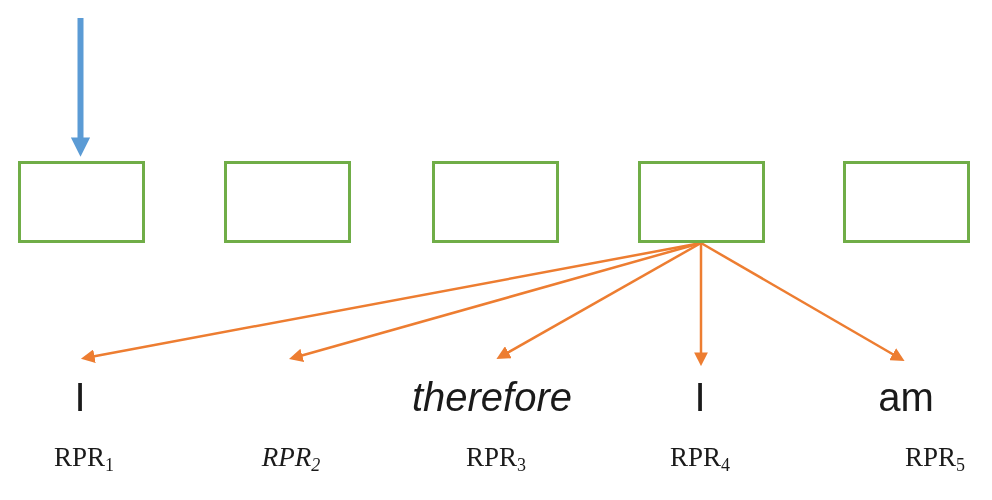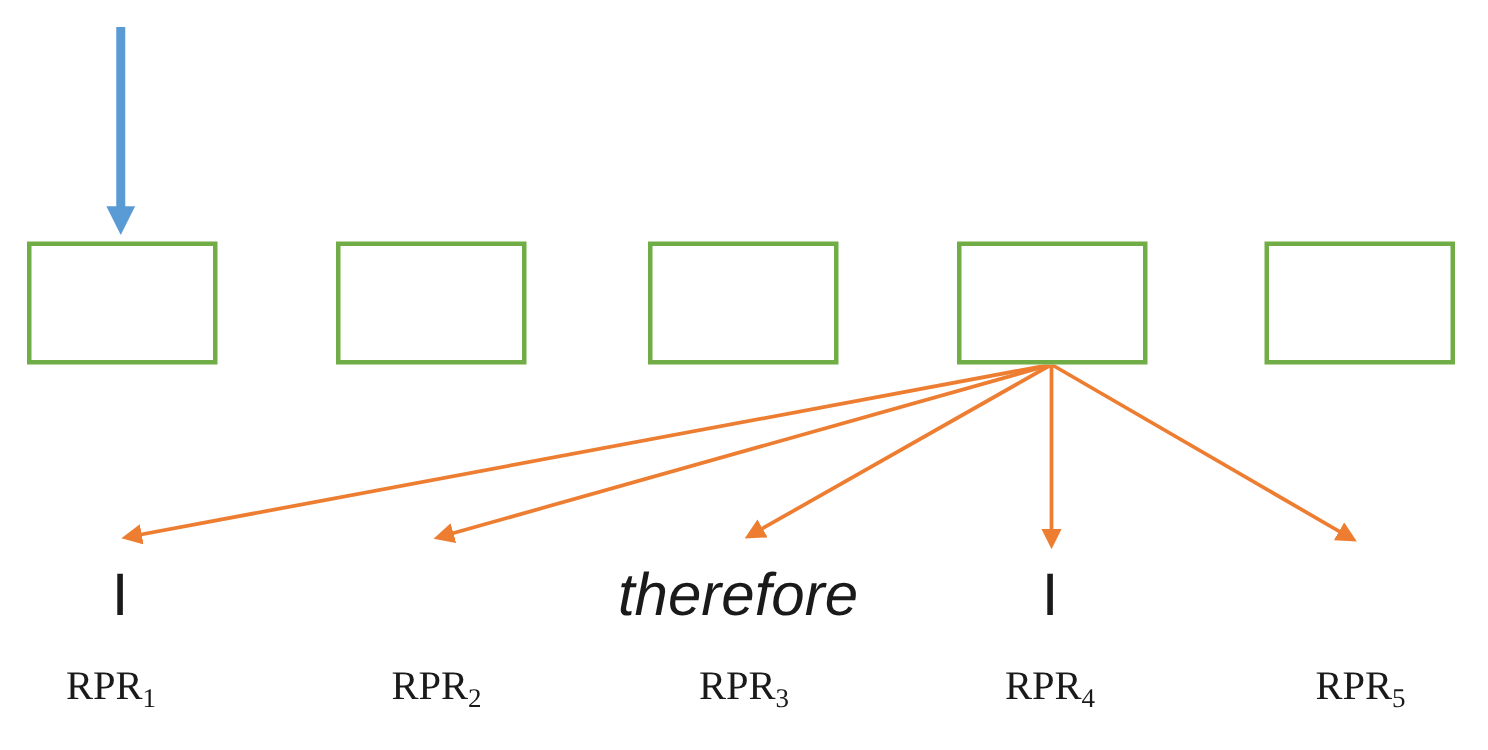--- a/index.html
+++ b/index.html
@@ -75,25 +75,25 @@
     font-size: 27px;
     line-height: 1;
     color: var(--text, #1A1A1A);
     white-space: nowrap;
   }
   .rpr sub {
     font-size: 18px;
     line-height: 0;
     vertical-align: -5px;
   }
-  .rpr-1 { left: 74px; }
-  .rpr-2 { left: 291px; }
+  .rpr-1 { left: 84px; }
+  .rpr-2 { left: 291px; font-style: italic; }
   .rpr-3 { left: 496px; }
   .rpr-4 { left: 700px; }
-  .rpr-5 { left: 907px; text-align: right; }
+  .rpr-5 { left: 935px; text-align: right; }
 </style>
 </head>
 <body>
 
 <div class="canvas">
 
   <svg class="arrow-layer" viewBox="0 0 992 500" aria-hidden="true">
     <defs>
       <marker id="blueHead" viewBox="0 0 10 10" refX="6" refY="5" markerWidth="3.2" markerHeight="3.2" orient="auto" markerUnits="strokeWidth">
         <path d="M0,0 L10,5 L0,10 z" class="input-fill"></path>
@@ -116,20 +116,21 @@
 
   <div class="token-box box-1"></div>
   <div class="token-box box-2"></div>
   <div class="token-box box-3"></div>
   <div class="token-box box-4"></div>
   <div class="token-box box-5"></div>
 
   <div class="word word-1">I</div>
   <div class="word word-3">therefore</div>
   <div class="word word-4">I</div>
+  <div class="word word-5">am</div>
 
   <div class="rpr rpr-1"><span>RPR</span><sub>1</sub></div>
   <div class="rpr rpr-2"><span>RPR</span><sub>2</sub></div>
   <div class="rpr rpr-3"><span>RPR</span><sub>3</sub></div>
   <div class="rpr rpr-4"><span>RPR</span><sub>4</sub></div>
   <div class="rpr rpr-5"><span>RPR</span><sub>5</sub></div>
 
 </div>
 
 </body></html>

